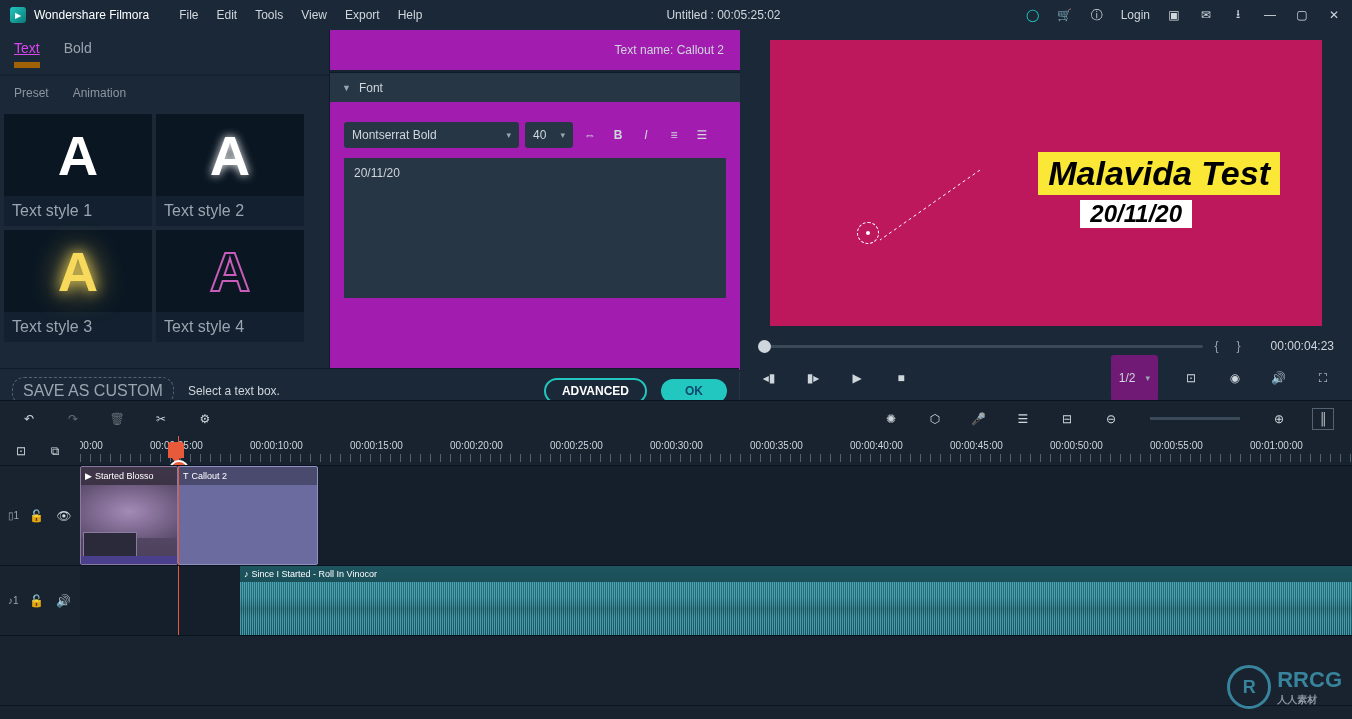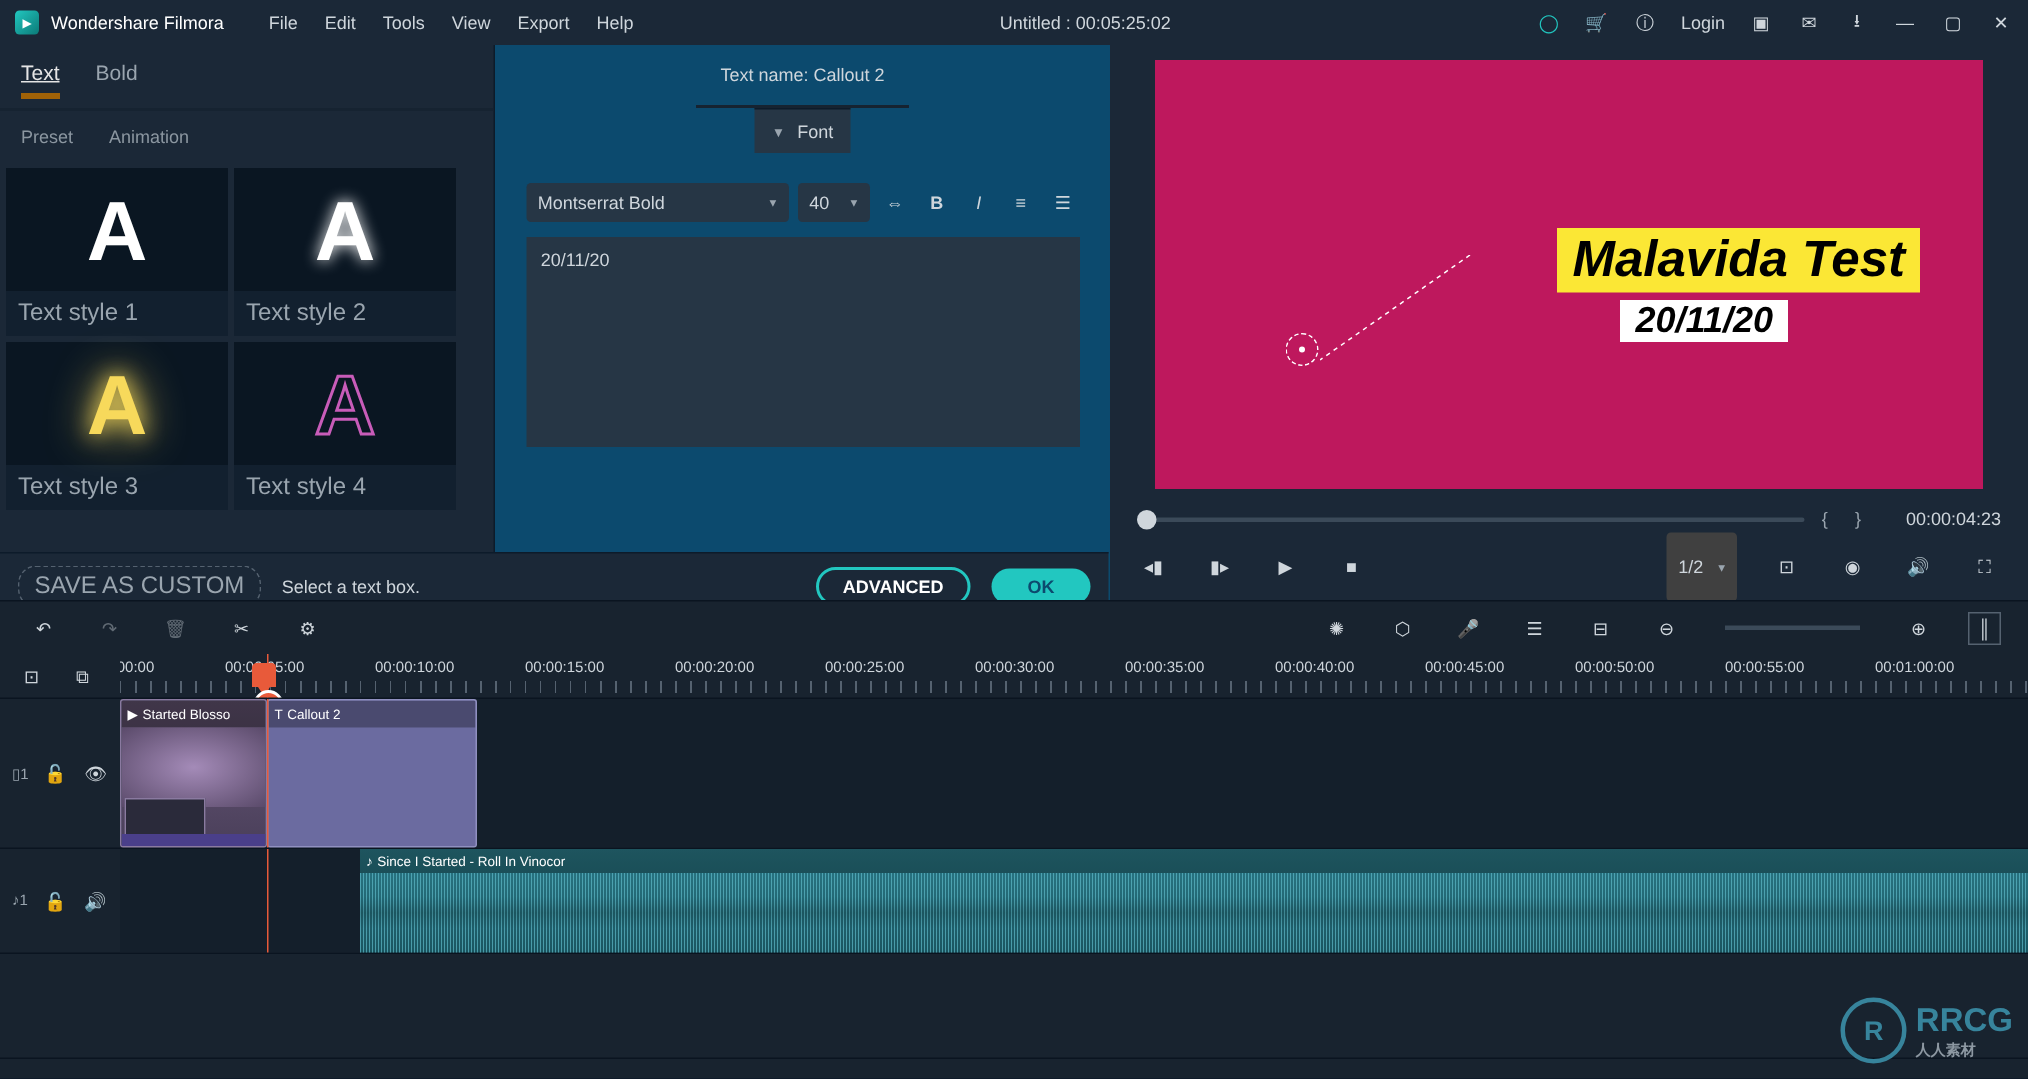--- a/index.html
+++ b/index.html
@@ -18,33 +18,33 @@
   .cart { color: #e8833a; }
   .info-icon { color: #cfd6dc; }
 
   
   .content { display: flex; height: 370px; }
 
   
   .left-panel { width: 330px; background: #1b2837; border-right: 1px solid #0d1b2a; }
   .tabs { display: flex; padding: 10px 14px 6px; gap: 24px; border-bottom: 2px solid #162331; }
   .tab { font-size: 14px; color: #9aa5af; cursor: pointer; padding-bottom: 6px; }
-  .tab.active { color: #e5e5e5; border-bottom: 4px solid #a16207; text-decoration: underline; }
+  .tab.active { color: #d946ef; border-bottom: 6px solid #a16207; text-decoration: underline; }
   .subtabs { display: flex; gap: 24px; padding: 10px 14px; font-size: 12px; color: #8b96a0; }
   .styles { display: flex; flex-wrap: wrap; padding: 4px; gap: 4px; }
   .style-card { width: 148px; background: #12202f; }
   .style-thumb { height: 82px; display: flex; align-items: center; justify-content: center; background: #0a1622; }
   .style-thumb span { font-size: 56px; font-weight: 900; color: #fff; }
   .style-thumb.s2 span { text-shadow: 0 0 10px #fff; }
   .style-thumb.s3 span { color: #f7d95b; text-shadow: 0 0 14px #f7d95b, 0 0 30px #f7d95b; }
   .style-thumb.s4 span { color: transparent; -webkit-text-stroke: 2px #c85cb9; }
   .style-label { padding: 6px 8px; font-size: 16px; color: #9aa5af; }
 
   
-  .mid-panel { width: 410px; background: #0c4a6e; display: flex; flex-direction: column; align-items: center; }
+  .mid-panel { width: 410px; background: #a21caf; display: flex; flex-direction: column; }
   .mid-header { height: 42px; display: flex; align-items: center; justify-content: flex-end; padding: 0 16px; font-size: 12px; border-bottom: 2px solid #162331; }
   .section-header { height: 30px; background: #263645; display: flex; align-items: center; padding: 0 12px; font-size: 12px; color: #cfd6dc; gap: 8px; border-top: 1px solid #0d1b2a; }
   .section-body { padding: 20px 14px; flex-shrink: 0; }
   .font-row { display: flex; gap: 6px; align-items: center; margin-bottom: 10px; }
   .select-box { background: #263645; height: 26px; display: flex; align-items: center; padding: 0 8px; font-size: 12px; border-radius: 3px; justify-content: space-between; }
   .font-name { width: 175px; }
   .font-size { width: 48px; }
   .btn-icon { width: 22px; height: 22px; display: inline-flex; align-items: center; justify-content: center; font-size: 12px; color: #cfd6dc; cursor: pointer; }
   .text-area { background: #263645; height: 140px; padding: 8px 10px; font-size: 12px; color: #cfd6dc; }
   .mid-spacer { flex: 1; }
@@ -63,21 +63,21 @@
   .preview-sub { position: absolute; right: 130px; top: 160px; background: #fff; color: #000; font-weight: 900; font-size: 24px; padding: 0px 10px; font-style: italic; }
 
   .preview-scrub { height: 20px; display: flex; align-items: center; padding: 0 18px; gap: 12px; font-size: 12px; }
   .scrub-track { flex: 1; height: 3px; background: #3b4a59; position: relative; border-radius: 2px; }
   .scrub-knob { position: absolute; left: 0; top: -5px; width: 13px; height: 13px; background: #cfd6dc; border-radius: 50%; }
   .braces { color: #9aa5af; letter-spacing: 18px; }
   .time-right { color: #cfd6dc; }
 
   .preview-controls { height: 44px; display: flex; align-items: center; padding: 0 18px; gap: 22px; }
   .preview-controls .spacer { flex: 1; }
-  .zoom-select { background: #404040; padding: 16px 8px; font-size: 12px; border-radius: 3px; display: flex; align-items: center; gap: 10px; }
+  .zoom-select { background: #701a75; padding: 16px 8px; font-size: 12px; border-radius: 3px; display: flex; align-items: center; gap: 10px; }
 
   
   .timeline-toolbar { height: 36px; background: #18232f; display: flex; align-items: center; padding: 0 18px; gap: 22px; border-top: 1px solid #0a1420; }
   .timeline-toolbar .spacer { flex: 1; }
   .zoom-slider { width: 90px; height: 3px; background: #3b4a59; margin: 0 6px; }
 
   
   .timeline { background: #18232f; height: 283px; position: relative; }
   .ruler-row { height: 30px; display: flex; border-bottom: 1px solid #0a1420; }
   .ruler-left { width: 80px; display: flex; align-items: center; gap: 12px; padding: 0 10px; font-size: 12px; color: #9aa5af; }

